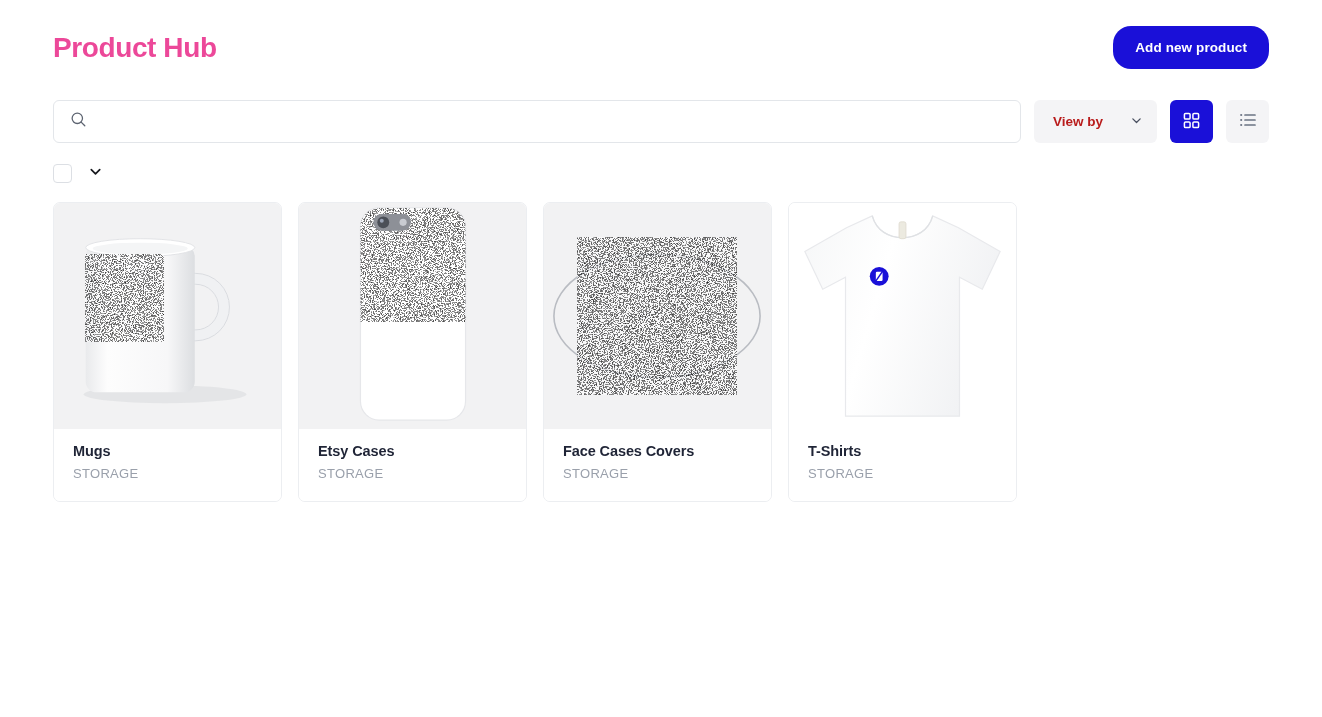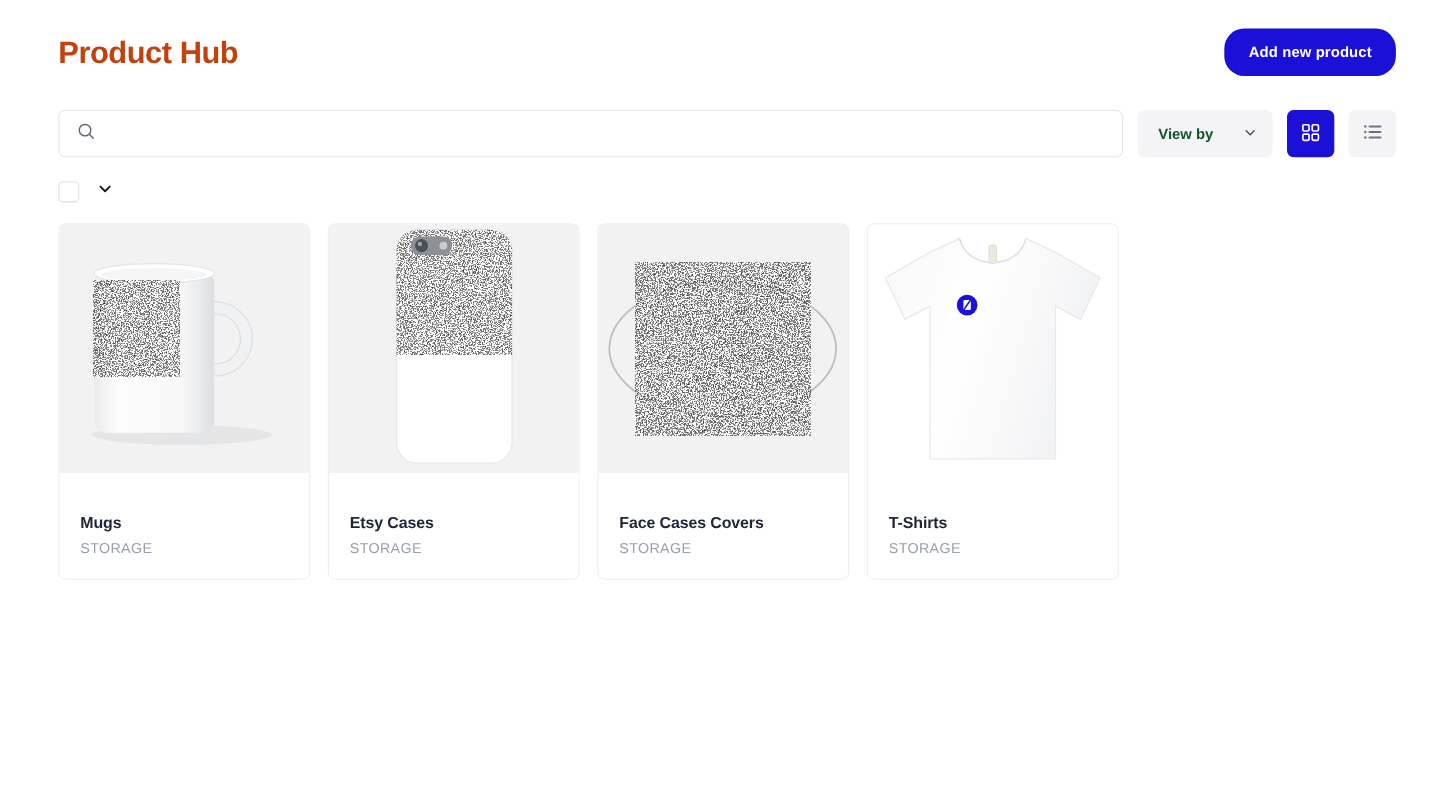--- a/index.html
+++ b/index.html
@@ -11,21 +11,21 @@
     overflow: hidden;
   }
   .page { position: relative; width: 1322px; height: 717px; padding: 0 53px; }
 
   
   .header {
     display: flex; align-items: center; justify-content: space-between;
     padding-top: 26px;
   }
   .page-title {
-    font-size: 28px; font-weight: bold; color: #c2410c;
+    font-size: 28px; font-weight: bold; color: #ec4899;
     letter-spacing: -0.4px;
   }
   .add-btn {
     background: #1a10d8; color: #ffffff;
     font-size: 13.5px; font-weight: bold;
     border: none; border-radius: 18px;
     padding: 14px 22px; cursor: pointer;
     letter-spacing: .1px; white-space: nowrap;
   }
 
@@ -56,21 +56,21 @@
   }
   .search-box input::placeholder { color: #b4bac3; }
 
   .select-btn {
     height: 43px; min-width: 123px;
     background: #f4f4f6; border: none; border-radius: 6px;
     display: flex; align-items: center; justify-content: space-between;
     padding: 0 14px 0 19px; cursor: pointer; gap: 14px;
   }
   .select-btn .label {
-    font-size: 13.5px; font-weight: bold; color: #14532d; white-space: nowrap;
+    font-size: 13.5px; font-weight: bold; color: #b91c1c; white-space: nowrap;
   }
 
   .icon-btn {
     width: 43px; height: 43px; border-radius: 6px; border: none;
     background: #f4f4f6; cursor: pointer;
     display: flex; align-items: center; justify-content: center;
   }
   .icon-btn.active { background: #1a10d8; }
 
   
@@ -87,21 +87,21 @@
     width: 229px; border: 1px solid #eceef1; border-radius: 7px;
     background: #ffffff; overflow: hidden; cursor: pointer;
   }
   .card-media {
     height: 226px; background: #f2f2f3;
     display: flex; align-items: center; justify-content: center;
     overflow: hidden;
   }
   .card-body { padding: 14px 19px 20px 19px; background: #ffffff; }
   .card-title {
-    font-size: 14.5px; font-weight: bold; color: #1f2436; letter-spacing: -.1px; margin-top: 24px;
+    font-size: 14.5px; font-weight: bold; color: #1f2436; letter-spacing: -.1px;
   }
   .card-sub {
     font-size: 13px; color: #9aa0ab; margin-top: 7px; letter-spacing: .3px;
   }
 </style>
 </head>
 <body>
 
 <div class="page">
 

